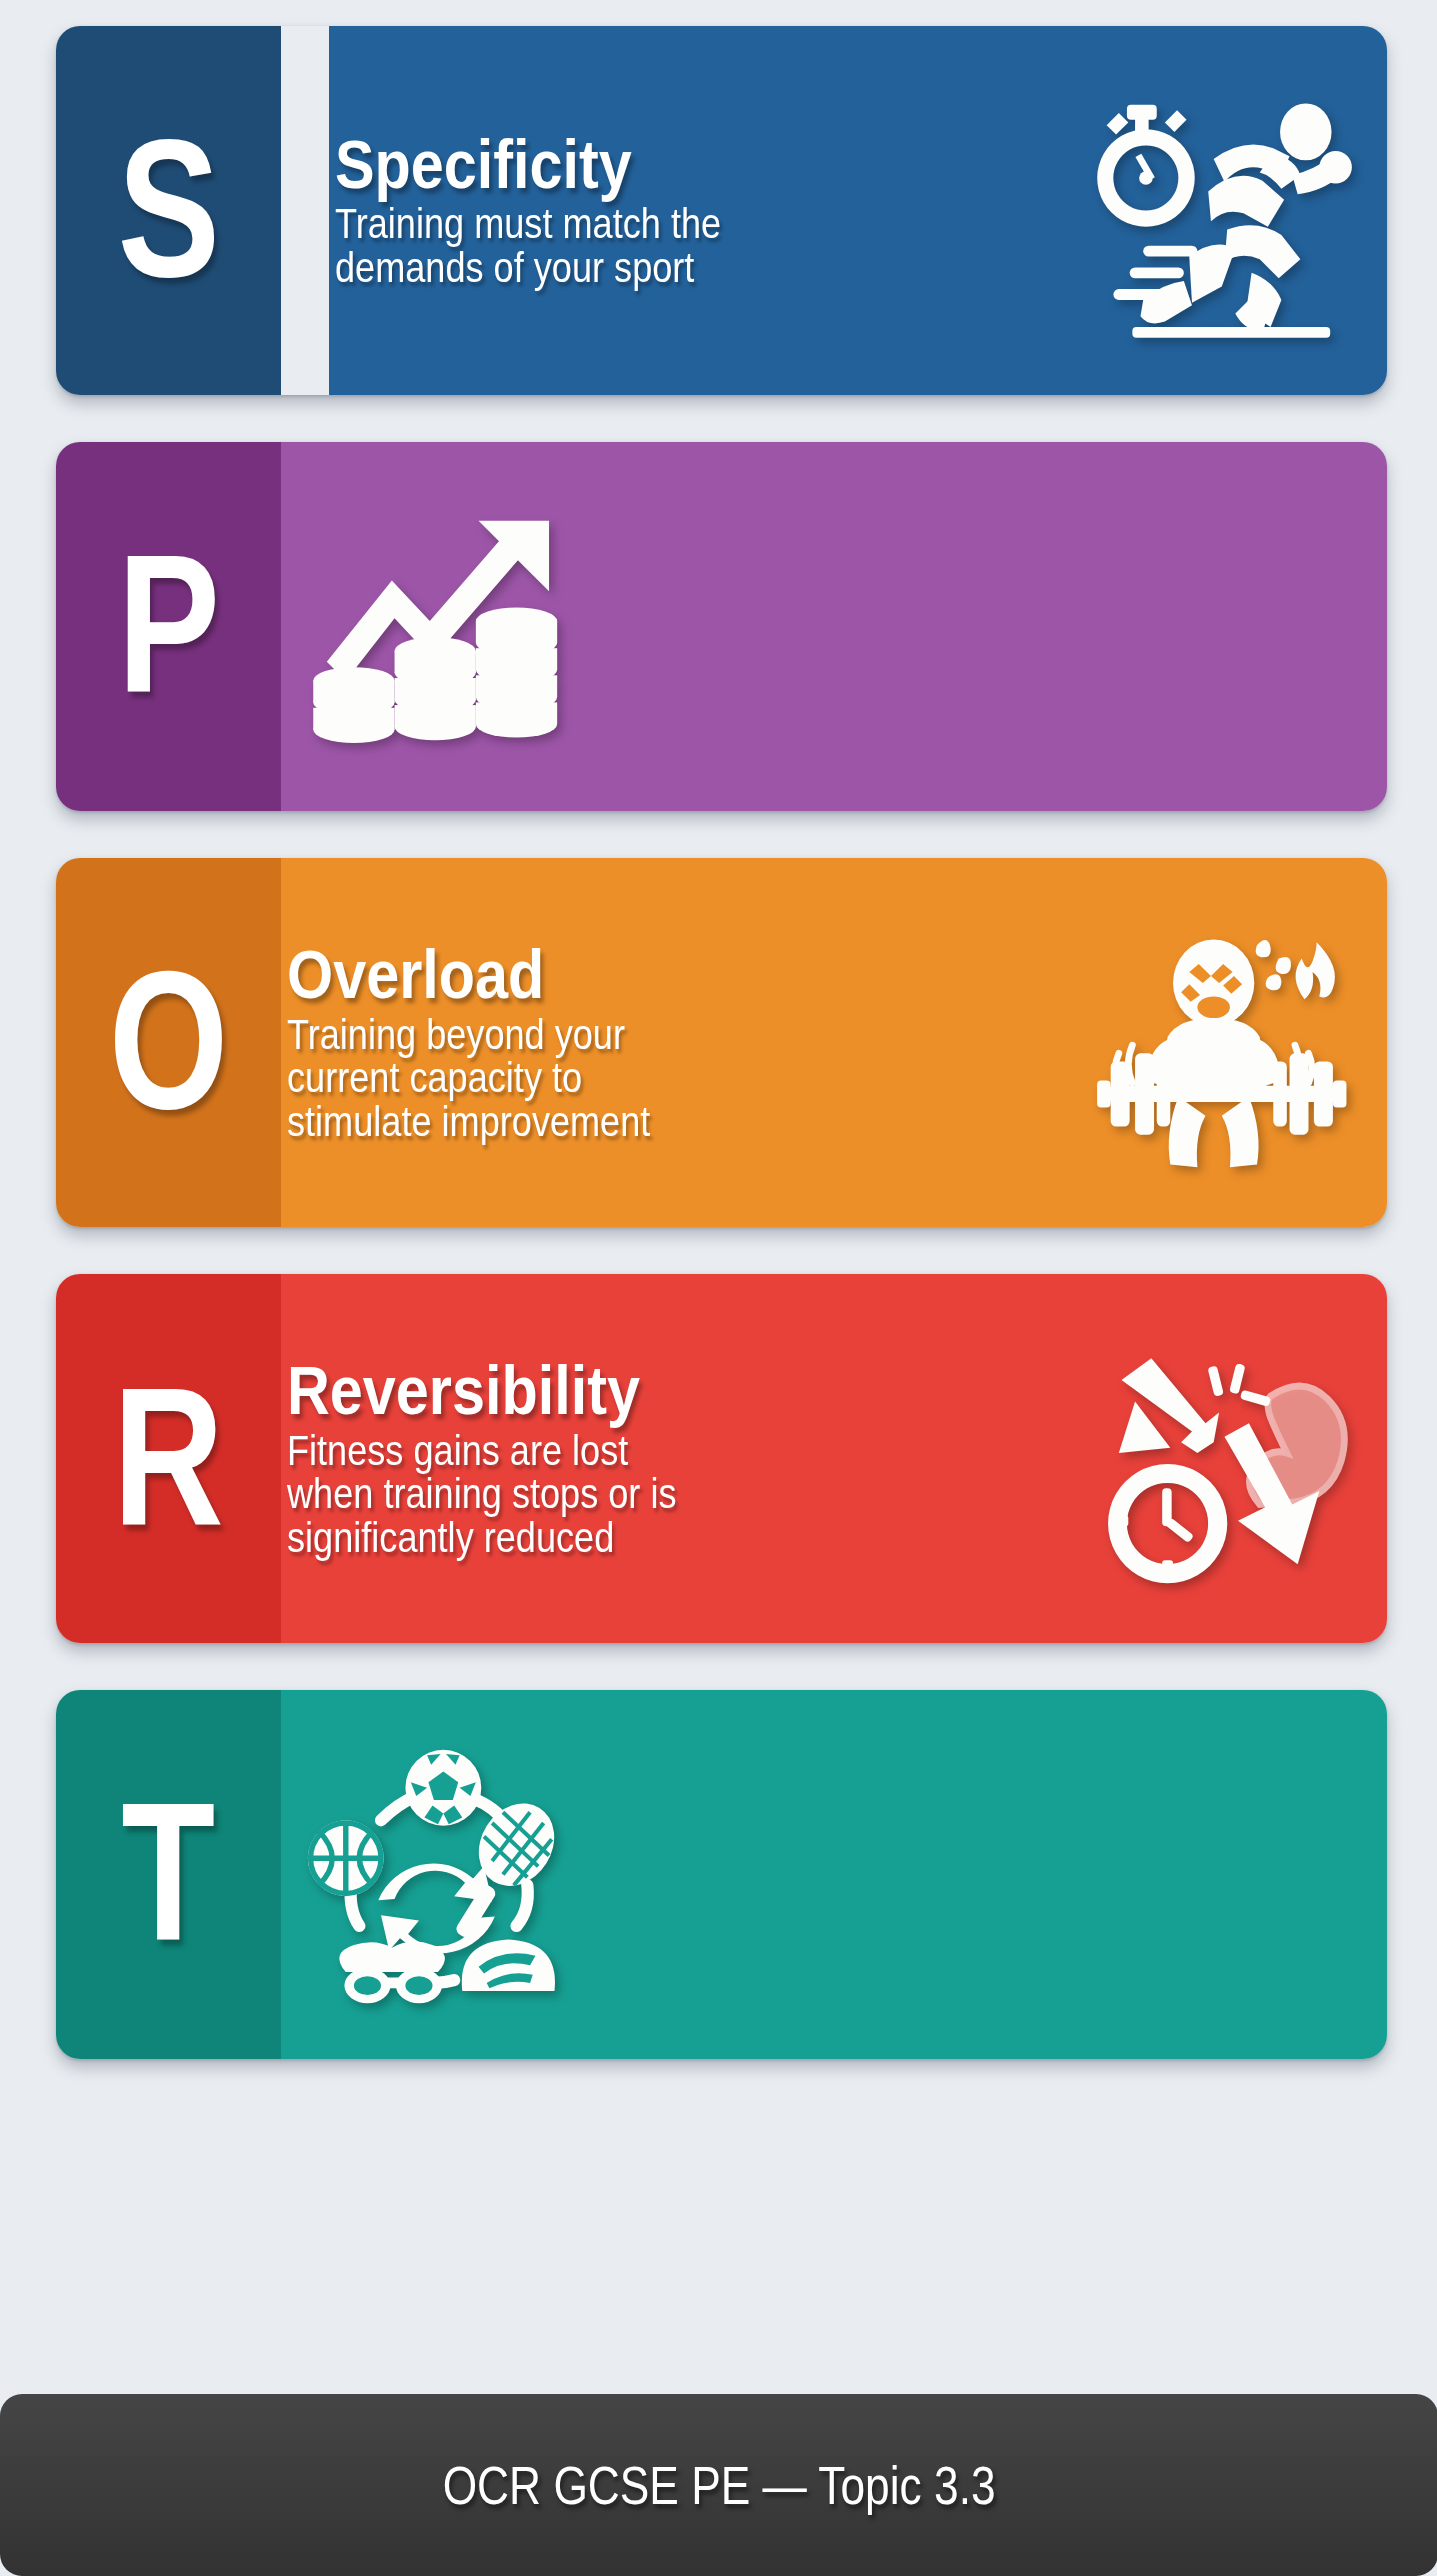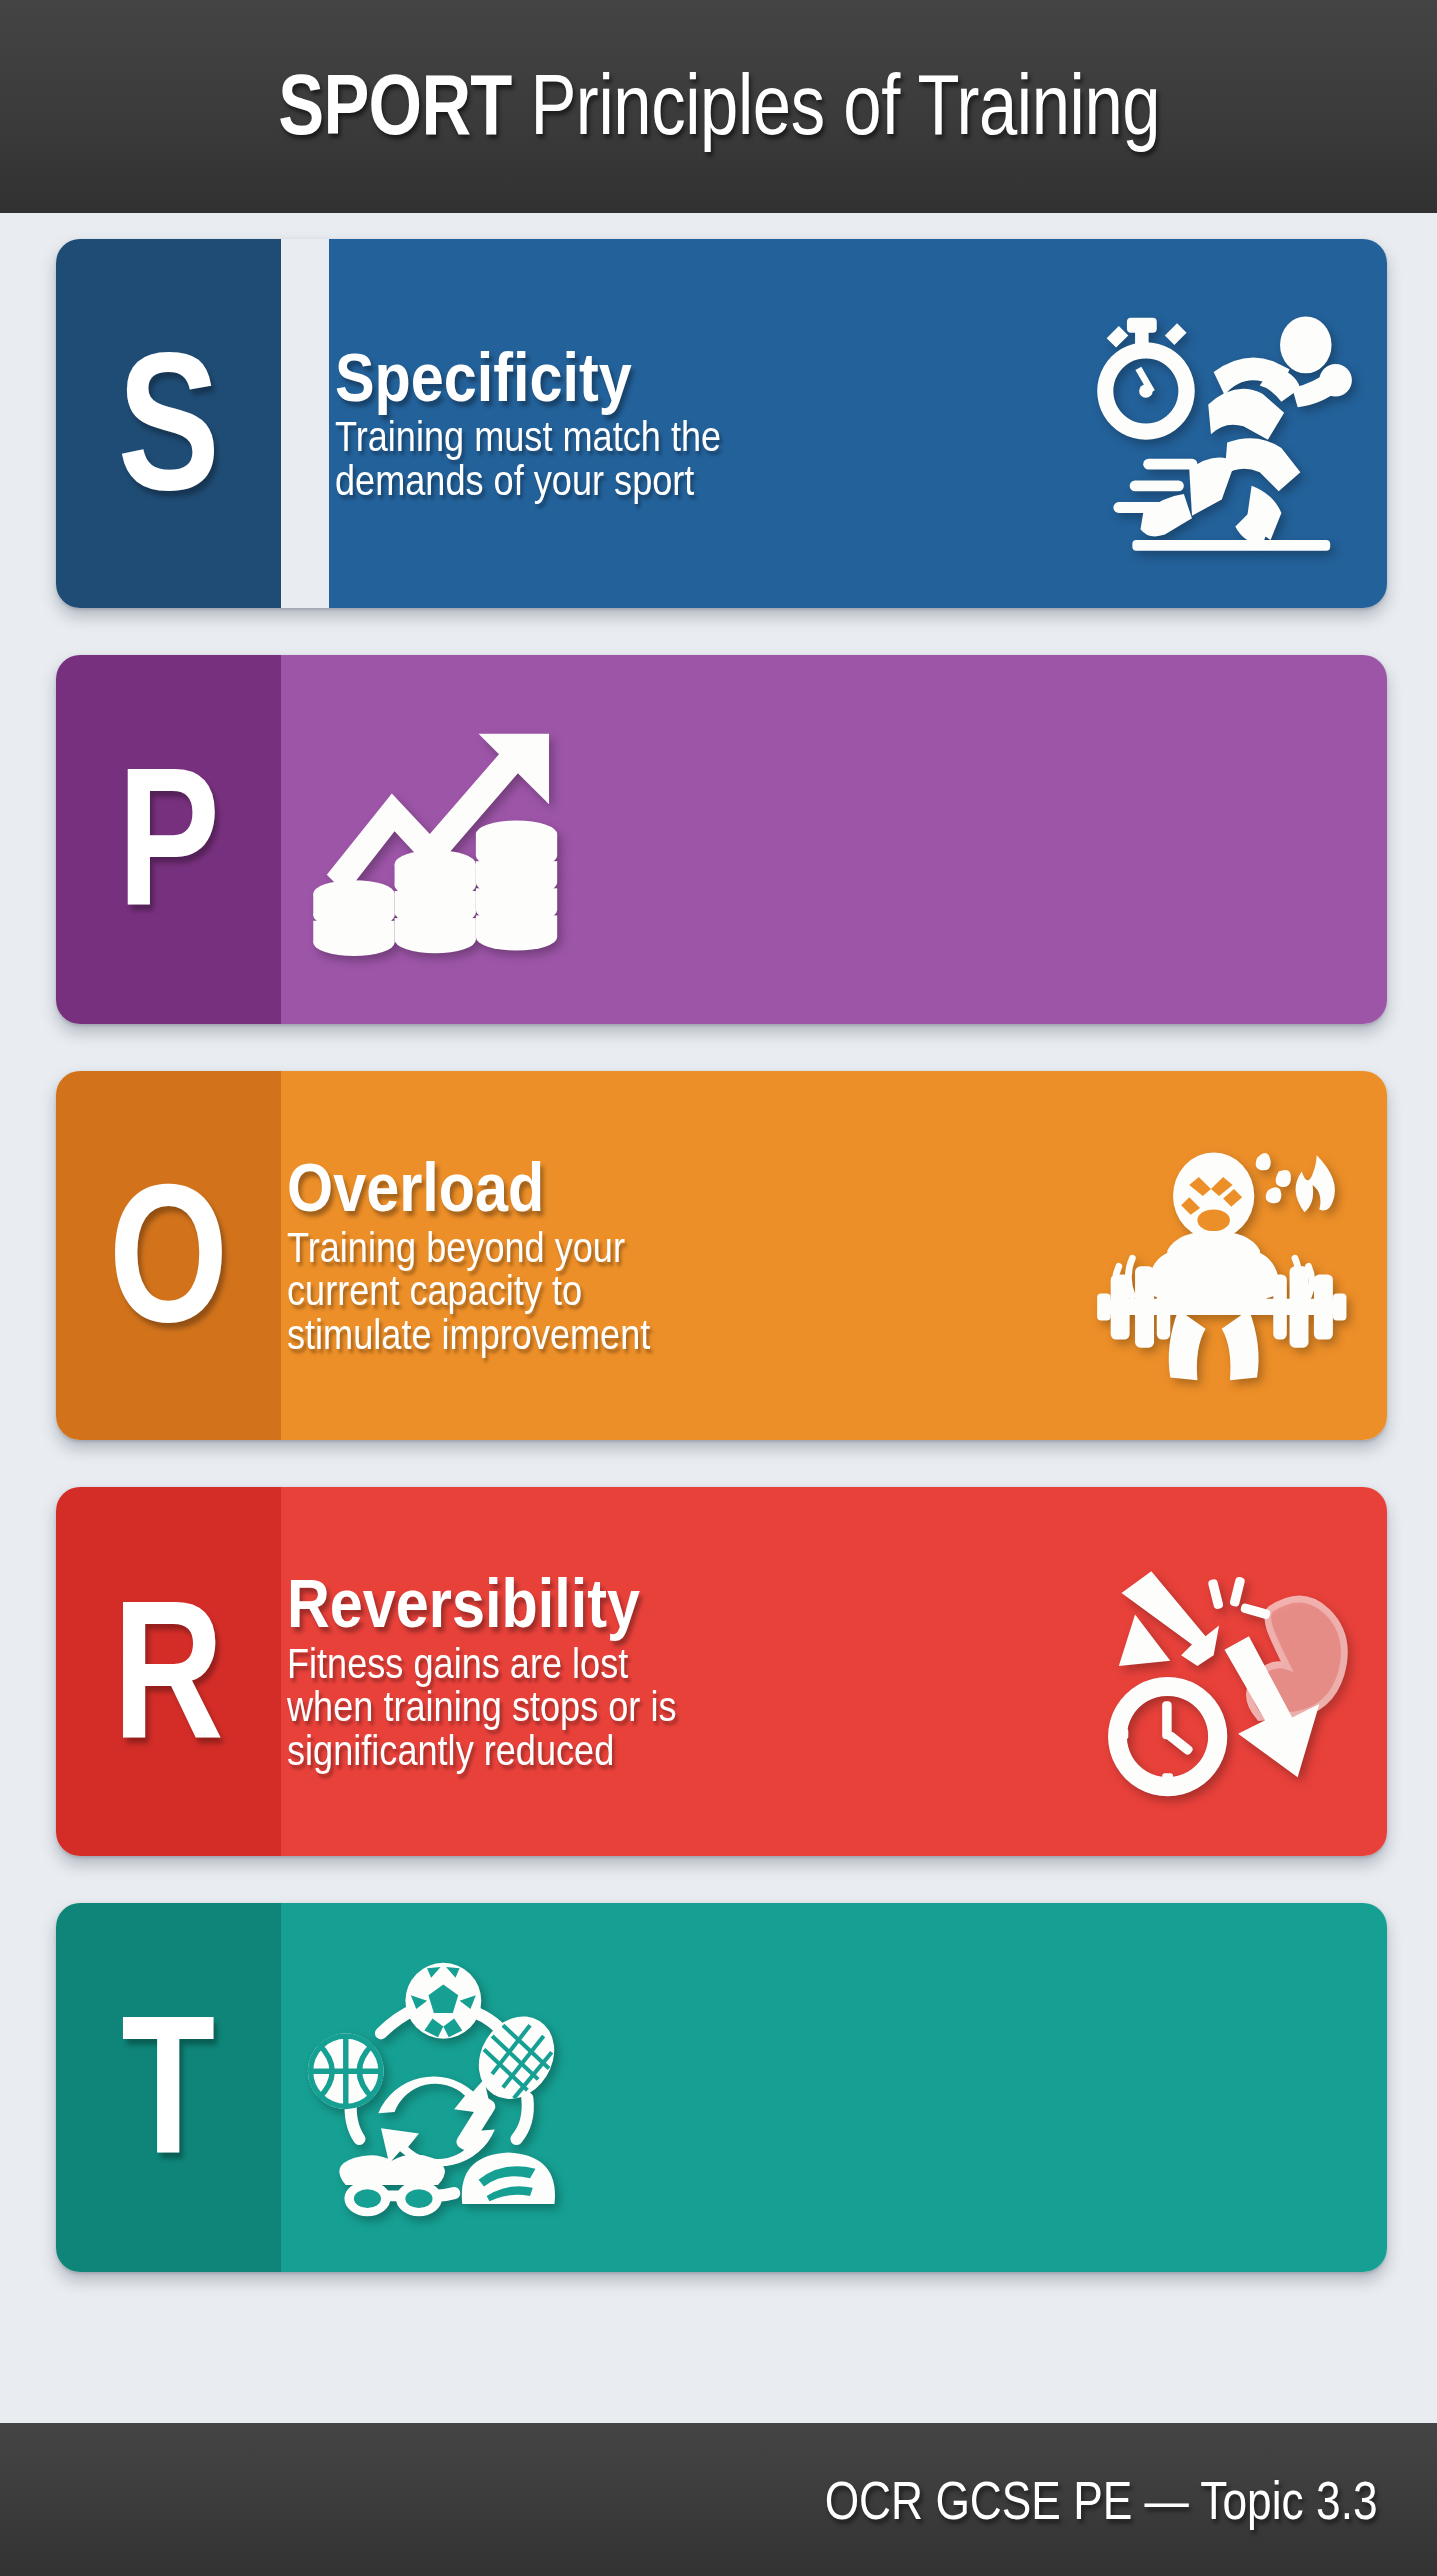--- a/index.html
+++ b/index.html
@@ -137,48 +137,44 @@
   .card-icon svg {
     width: 271px;
     height: 271px;
     filter: drop-shadow(4.7px 5.6px 4.7px rgba(0,0,0,0.27));
   }
 
   
 
   
   .footer {
-    height: 153px;
+    height: 182px;
     background: linear-gradient(180deg, #434343 0%, #3b3b3b 55%, #343434 100%);
     display: flex;
     align-items: center;
-    justify-content: flex-end;
+    justify-content: center;
     flex: 0 0 auto;
+    border-radius: 22px;
   }
   .footer-text {
     font-size: 54px;
     line-height: 1;
     color: #ffffff;
     font-weight: 400;
     transform: scaleX(0.82);
     transform-origin: center;
     text-shadow: 2.8px 3.7px 4.7px rgba(0,0,0,0.5);
     white-space: nowrap;
   }
 </style>
 </head>
 <body>
 
 <div id="page" style="background: rgb(233, 237, 241);">
 
-  <div class="header" style="background: linear-gradient(rgb(68, 68, 68) 0%, rgb(58, 58, 58) 60%, rgb(49, 49, 49) 100%);">
-    <div class="header-title">
-      <span class="brand">SPORT</span><span>&nbsp;</span><span class="sub">Principles of Training</span>
-    </div>
-  </div>
 
   <div class="cards">
 
     <div class="card">
       <div class="card-letter-strip" style="background: linear-gradient(rgb(31, 76, 117) 0%, rgb(31, 76, 117) 100%);">
         <div class="card-letter">S</div>
       </div>
       <div class="card-body" style="background: linear-gradient(rgb(35, 97, 154) 0%, rgb(35, 97, 154) 100%); margin-left: 48px;">
         <div class="card-text">
           <div class="card-title">Specificity</div>

